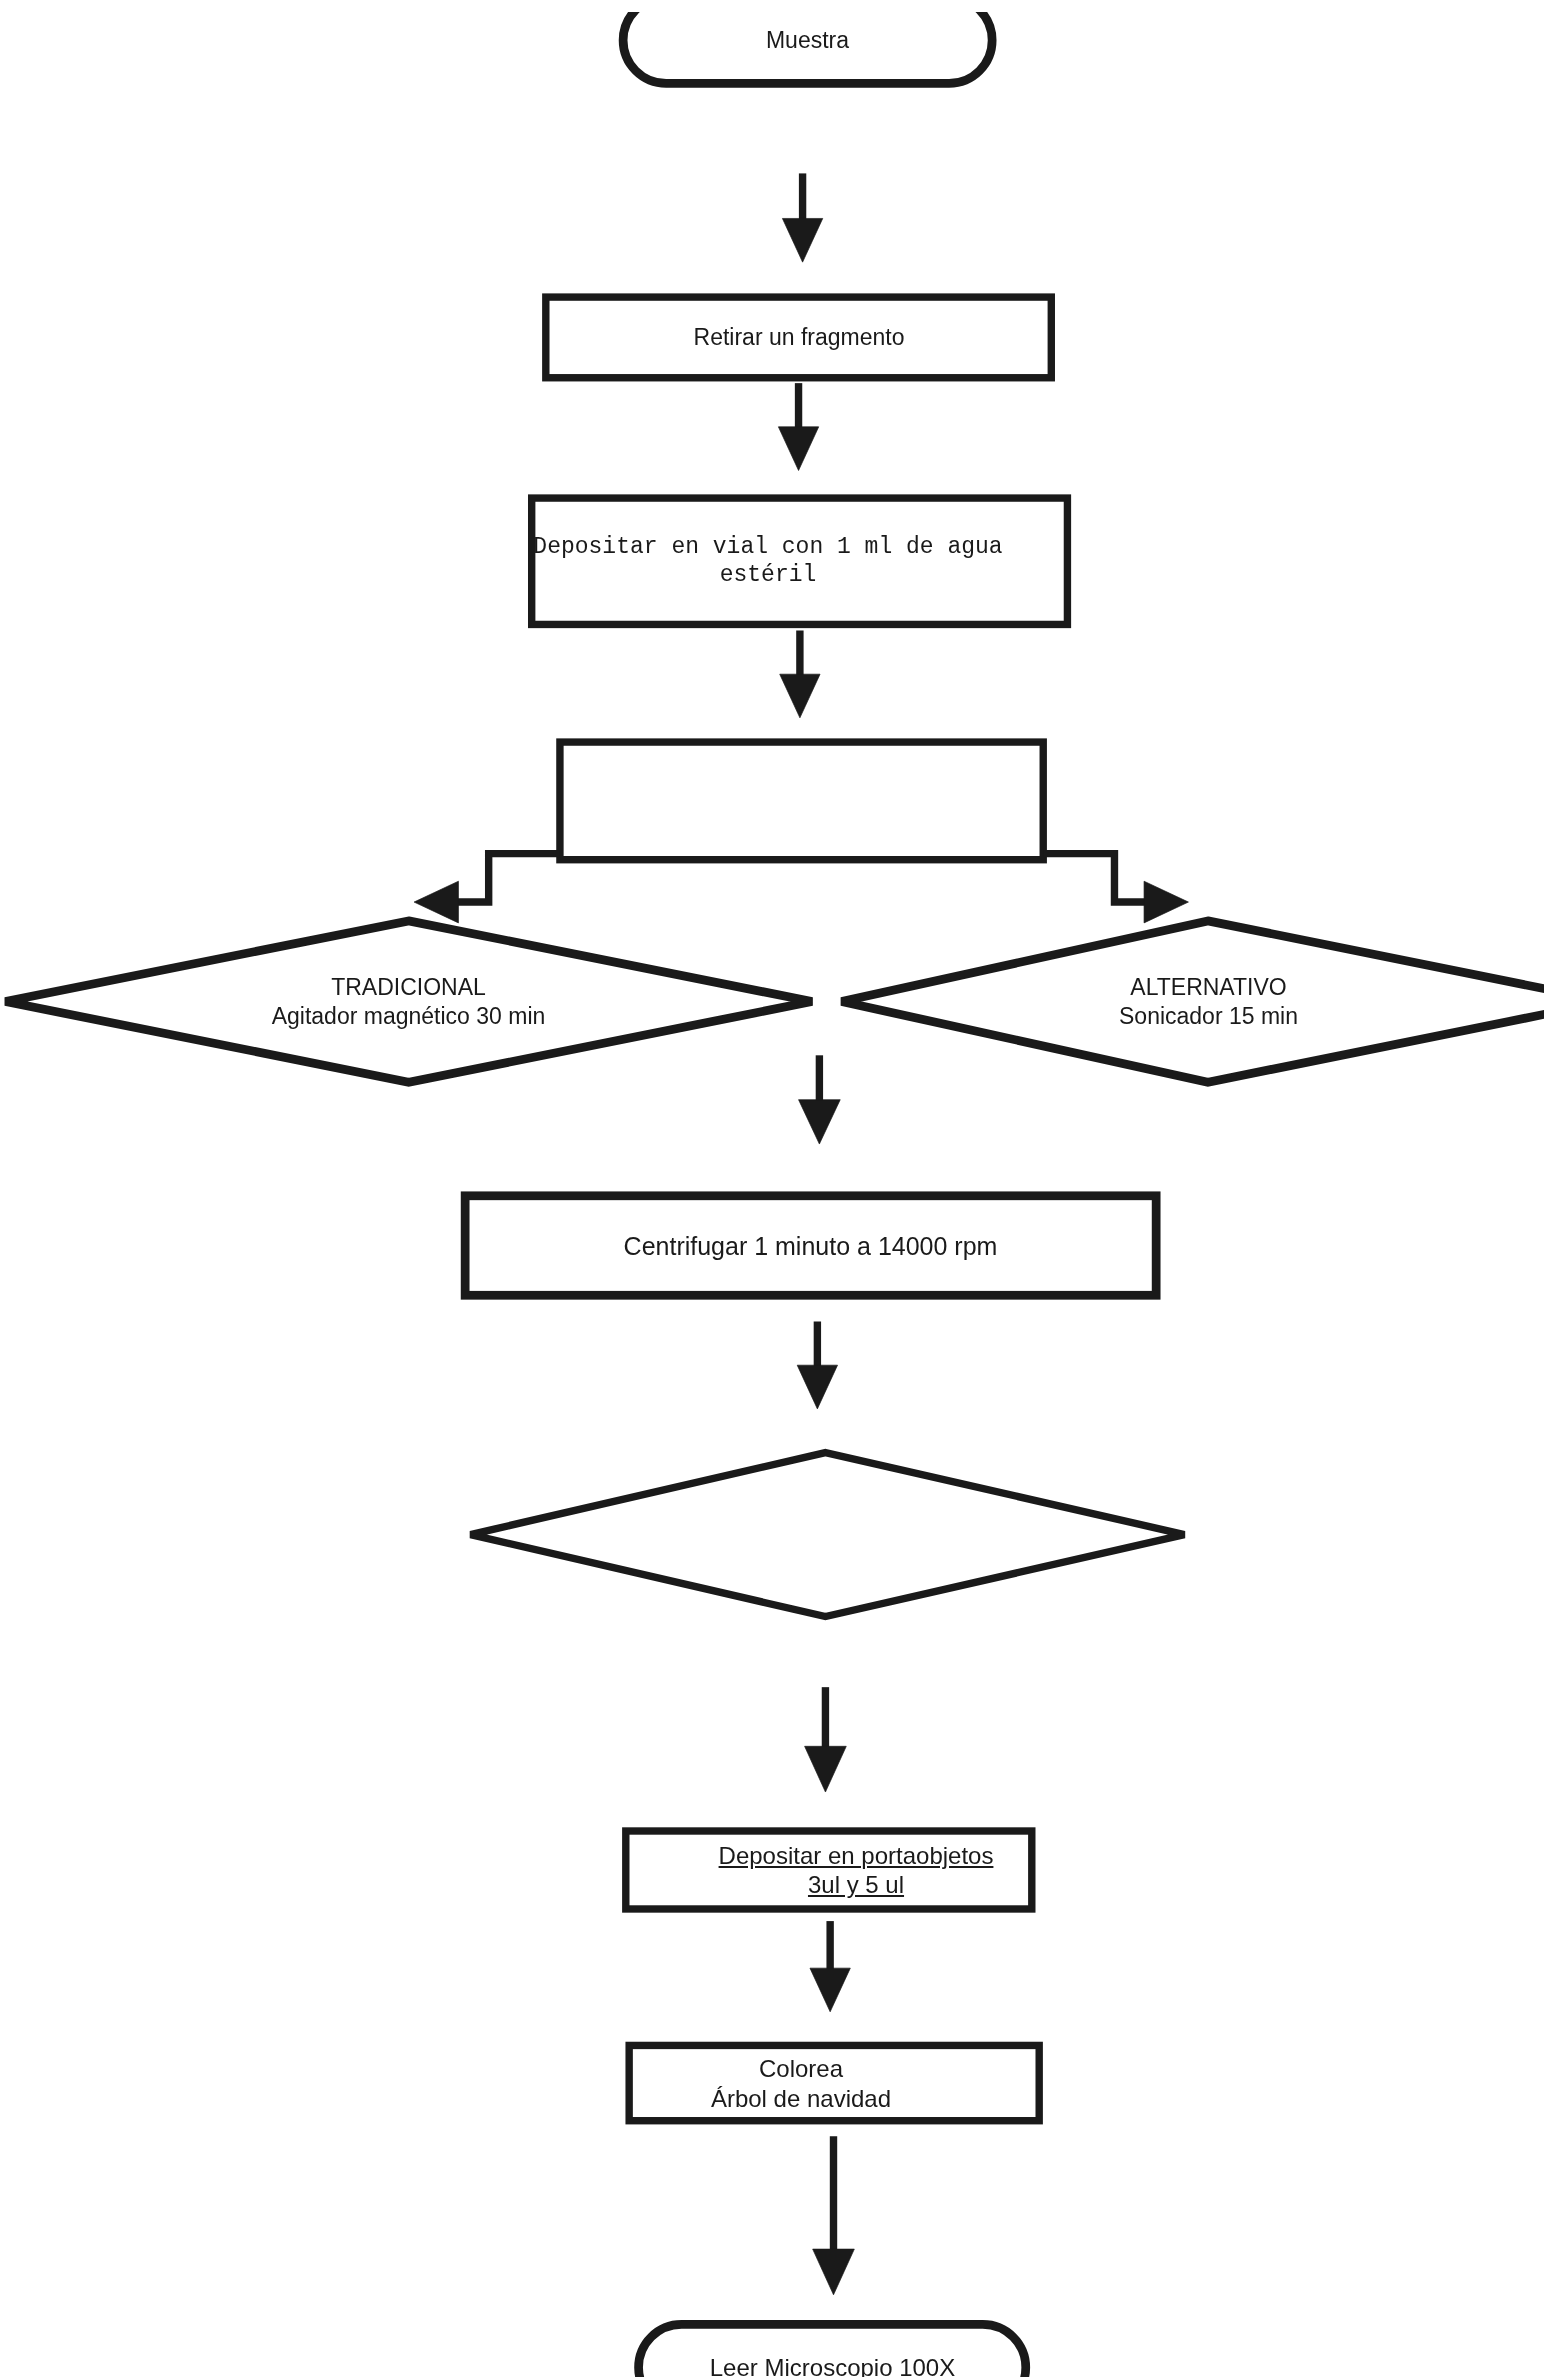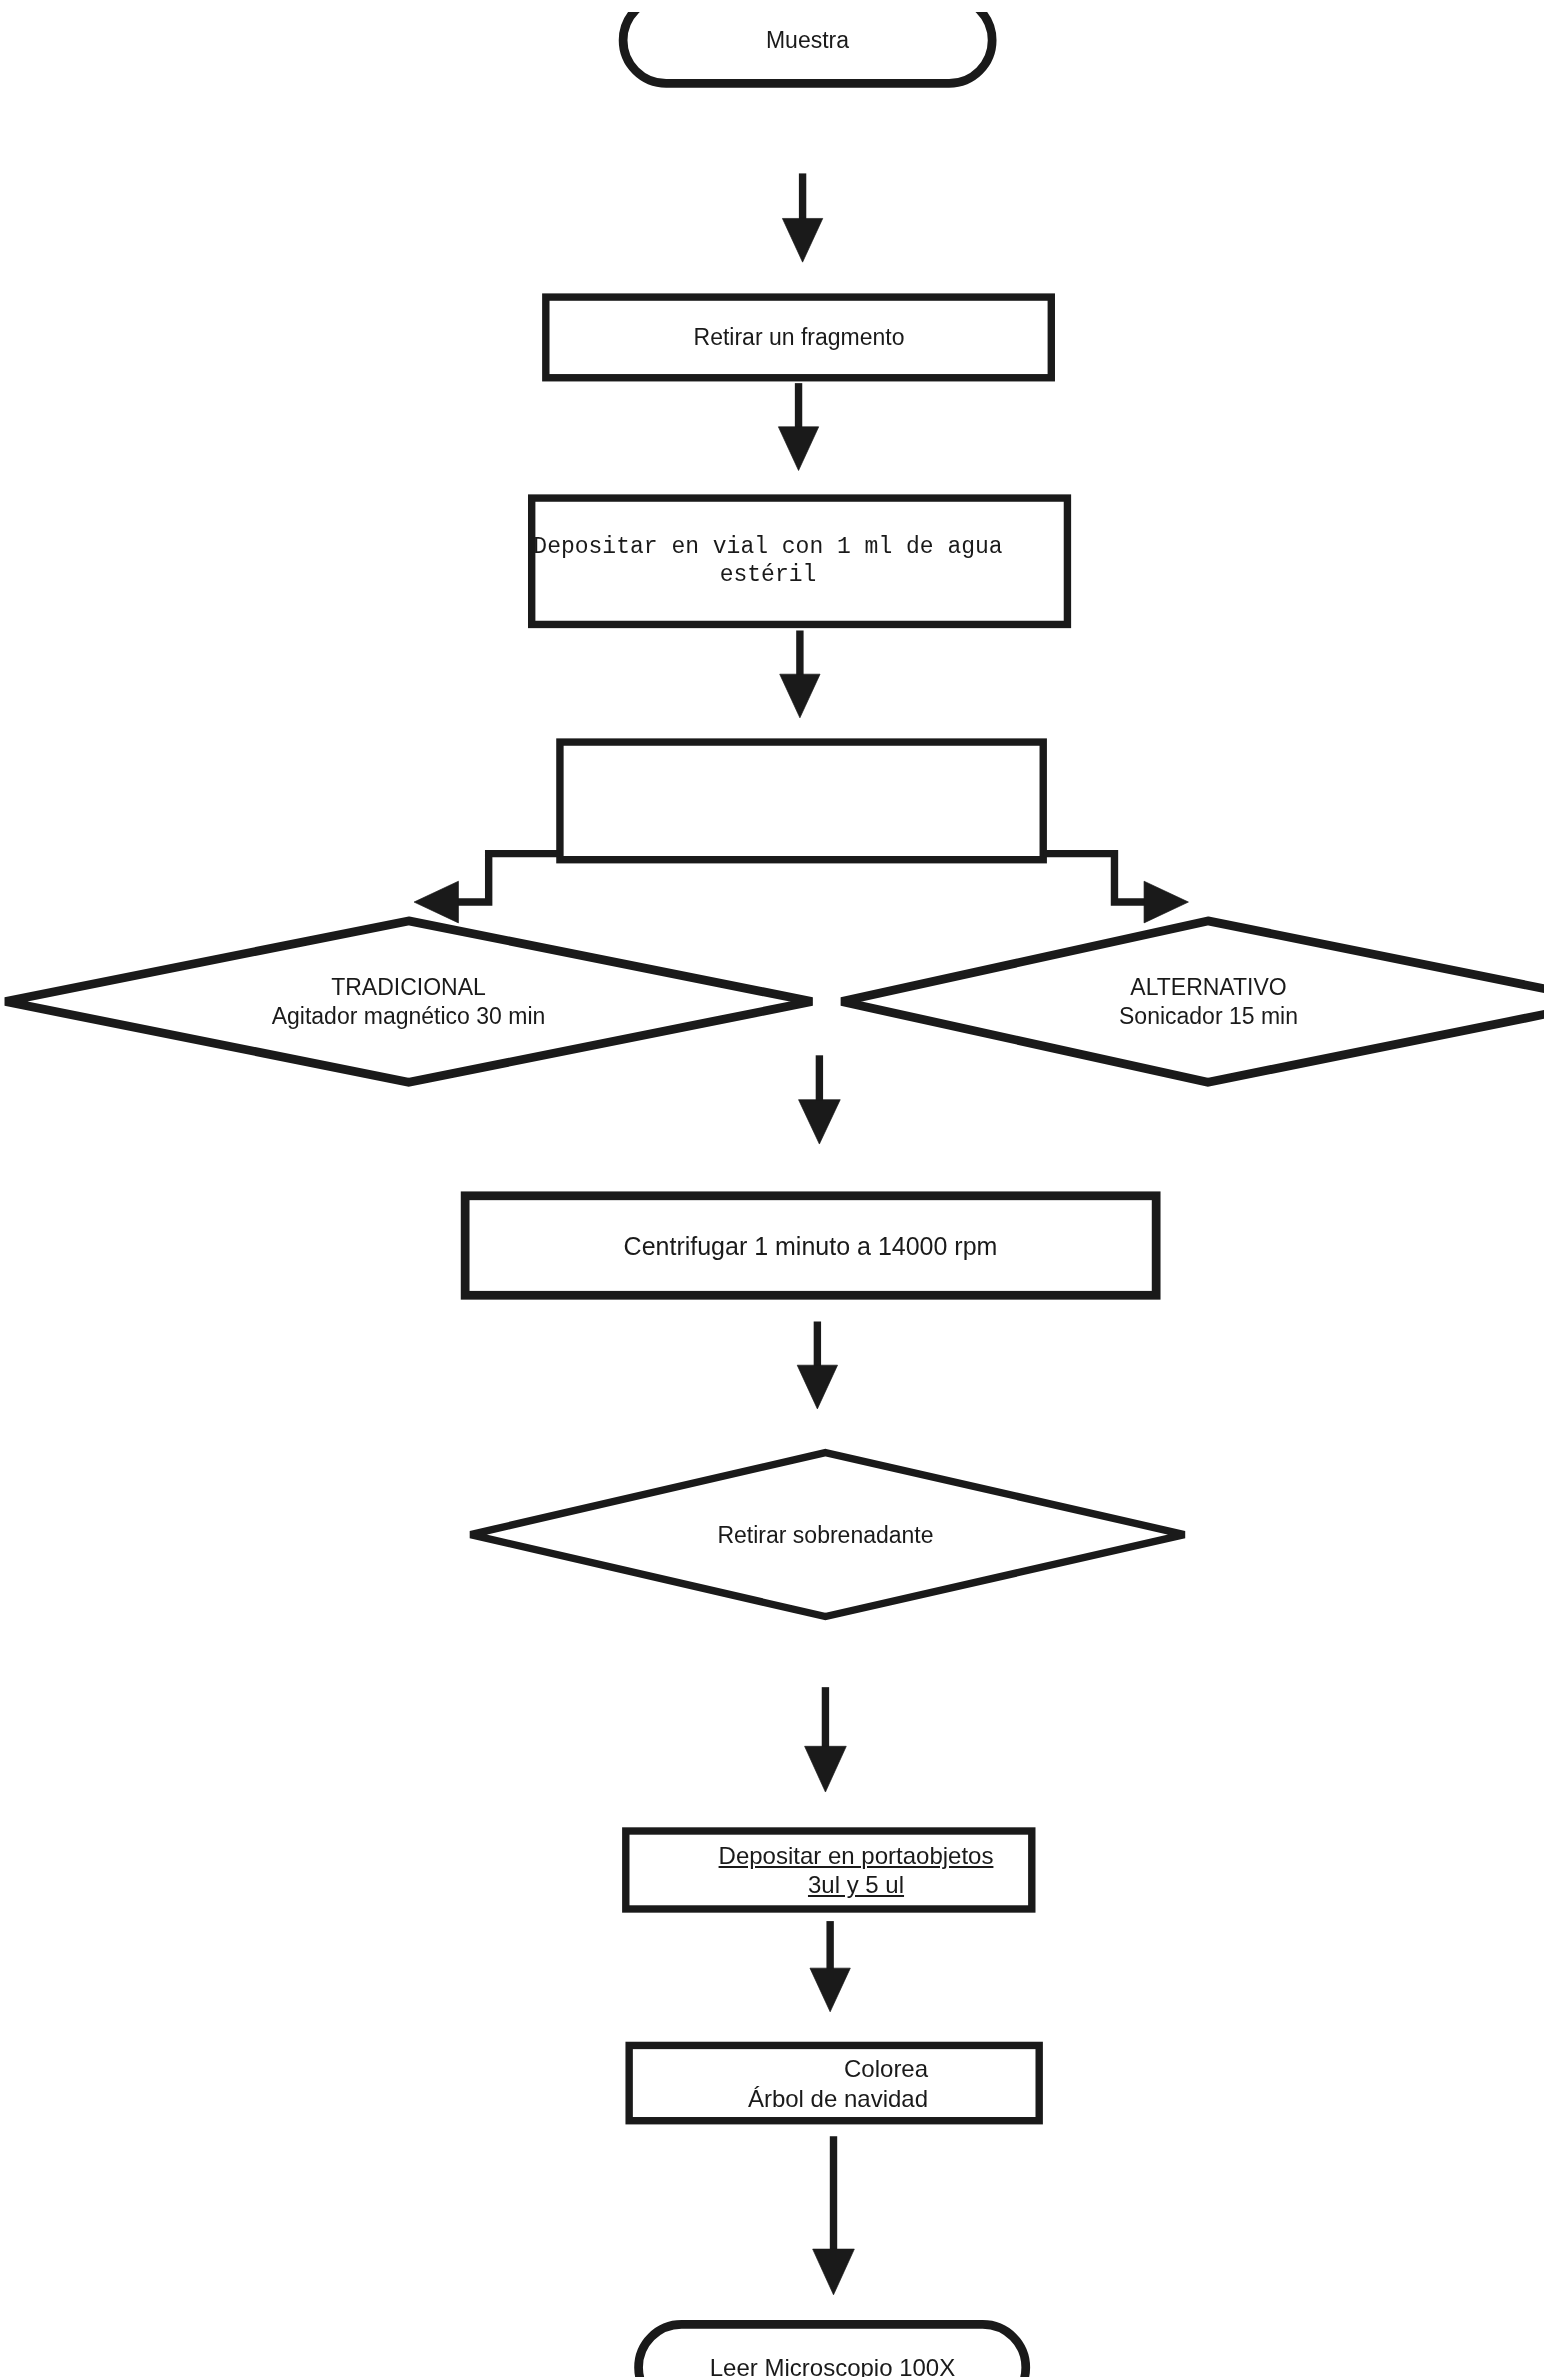--- a/index.html
+++ b/index.html
@@ -135,24 +135,23 @@
 
 
   <div class="node-text t-small" style="left:207px; top:929px; width:403px; height:121px;">TRADICIONAL
 Agitador magnético 30 min</div>
 
   <div class="node-text t-small" style="left:1007px; top:929px; width:403px; height:121px;">ALTERNATIVO
 Sonicador 15 min</div>
 
   <div class="node-text t-large" style="left:465px; top:1184px; width:691px; height:100px;">Centrifugar 1 minuto a 14000 rpm</div>
 
-  <div class="node-text t-small" style="left:624px; top:1483px; width:403px; height:81px;">Retirar sobrenadante</div>
 
   <div class="node-text t-mid" style="left:653px; top:1819px; width:406px; height:78px;text-decoration:underline;">Depositar en portaobjetos
 3ul y 5 ul</div>
 
-  <div class="node-text t-mid" style="left:633px; top:2034px; width:410px; height:75px;text-align:right;">Colorea
+  <div class="node-text t-mid" style="left:596px; top:2034px; width:410px; height:75px;">Colorea
 Árbol de navidad</div>
 
   <div class="node-text t-mid" style="left:639px; top:2313px; width:387px; height:86px;">Leer Microscopio 100X</div>
 
 </div>
 
 
 </body></html>

